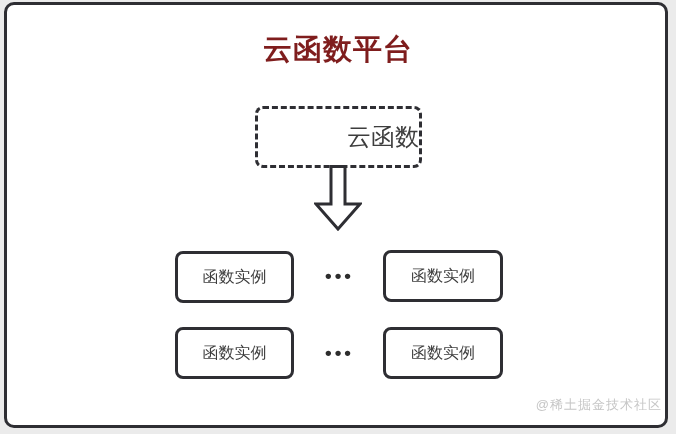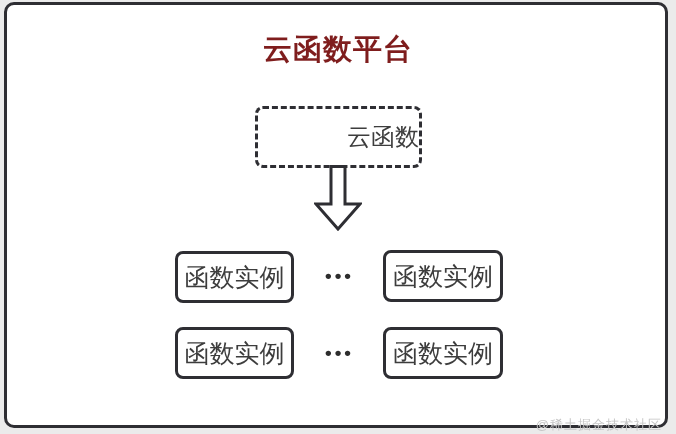--- a/index.html
+++ b/index.html
@@ -64,21 +64,21 @@
     position: absolute;
     width: 119px;
     height: 52px;
     box-sizing: border-box;
     border: 3px solid #2e2e33;
     border-radius: 8px;
     background: #ffffff;
     display: flex;
     align-items: center;
     justify-content: center;
-    font-size: 25px;
+    font-size: 16px;
     color: #3d3d3d;
     text-align: center;
   }
   .pos-r1-left  { left: 175px; top: 251px; }
   .pos-r1-right { left: 383px; top: 250px; width: 120px; }
   .pos-r2-left  { left: 175px; top: 327px; }
   .pos-r2-right { left: 383px; top: 327px; width: 120px; }
   .dots {
     position: absolute;
     left: 316px;
@@ -91,21 +91,21 @@
     font-weight: bold;
     letter-spacing: 3px;
     color: #2d2d2d;
     text-indent: 3px;
   }
   .pos-dots-r1 { top: 250px; }
   .pos-dots-r2 { top: 327px; }
   .watermark {
     position: absolute;
     right: 14px;
-    top: 416px;
+    top: 396px;
     font-size: 13px;
     color: #c6c6c6;
     letter-spacing: 1px;
   }
 </style>
 </head>
 <body>
 
 <div class="canvas">
   <div class="frame"></div>

